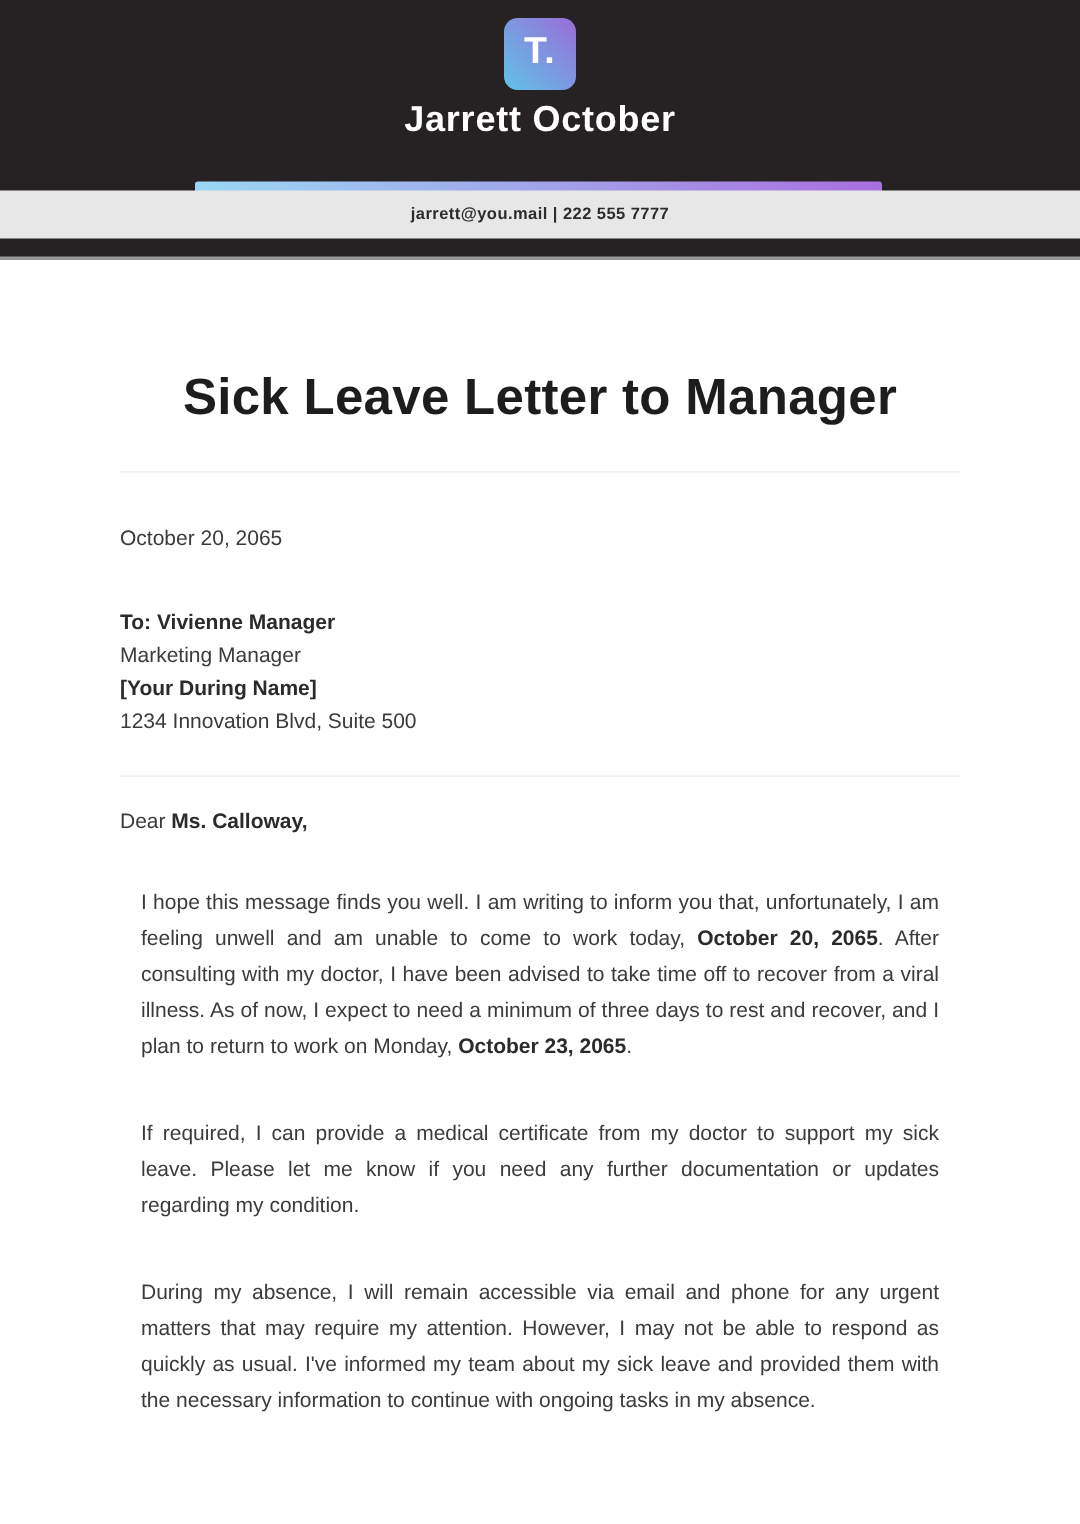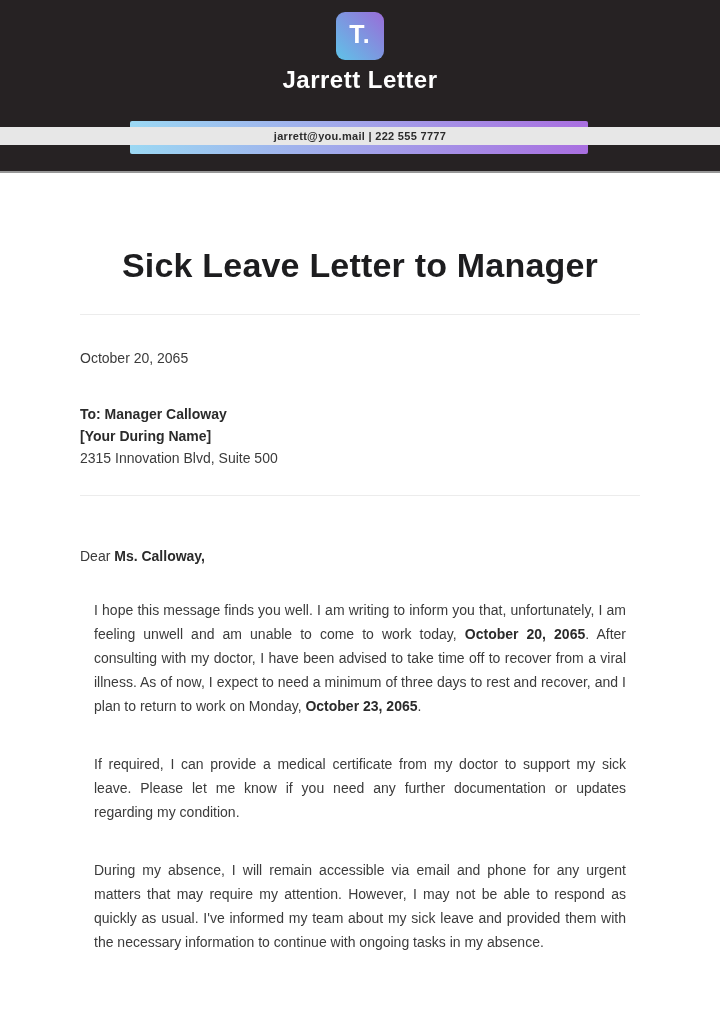--- a/index.html
+++ b/index.html
@@ -38,72 +38,73 @@
   .brand-name{
     position:absolute;top:66px;left:0;width:100%;text-align:center;
     color:#ffffff;font-size:24px;font-weight:bold;letter-spacing:.5px;
   }
   .contact-gradient{
     position:absolute;top:121px;left:130px;width:458px;height:33px;
     background:linear-gradient(90deg,var(--grad-start),var(--grad-end));
     border-radius:2px;
   }
   .contact-strip{
-    position:absolute;top:127px;left:0;width:100%;height:18px;
+    position:absolute;top:127px;left:0;width:100%;height:32px;
     background:var(--strip-bg);
     display:flex;align-items:center;justify-content:center;
   }
   .contact-text{
     font-size:11px;font-weight:600;color:#2c2c2c;letter-spacing:.3px;
   }
   
   .letter{padding:73px 80px 0;color:var(--body-text);}
   .title{
     margin:0;text-align:center;font-size:34px;font-weight:bold;
     color:var(--title-color);letter-spacing:.2px;
   }
   .divider{border:none;border-top:1px solid var(--divider);margin:29px 0 0;}
   .divider-2{margin-top:26px;}
   .date-line{margin-top:35px;font-size:14px;}
   .recipient{margin-top:37px;font-size:14px;line-height:22px;}
   .recipient .bold-line{font-weight:bold;color:#2b2b2b;}
-  .salutation{margin-top:52px;font-size:14px;}
+  .salutation{margin-top:21px;font-size:14px;}
   .salutation b{color:#2b2b2b;}
   .paragraphs p{
     margin:34px 14px 0;font-size:14px;line-height:24px;
     text-align:justify;color:var(--body-text);
   }
   .paragraphs p b{color:#2b2b2b;}
 </style>
 </head>
 <body>
 
 <div class="page">
 
   <div class="header">
     <div class="logo">
       <span class="logo-text">T.</span>
     </div>
-    <div class="brand-name">Jarrett Letter</div>
+    <div class="brand-name">Jarrett October</div>
     <div class="contact-gradient"></div>
     <div class="contact-strip">
       <span class="contact-text">jarrett@you.mail | 222 555 7777</span>
     </div>
   </div>
 
   <div class="letter">
     <h1 class="title">Sick Leave Letter to Manager</h1>
     <hr class="divider">
 
     <div class="date-line">October 20, 2065</div>
 
     <div class="recipient">
-      <div class="bold-line">To: Manager Calloway</div>
+      <div class="bold-line">To: Vivienne Manager</div>
+      <div>Marketing Manager</div>
       <div class="bold-line">[Your During Name]</div>
-      <div>2315 Innovation Blvd, Suite 500</div>
+      <div>1234 Innovation Blvd, Suite 500</div>
     </div>
 
     <hr class="divider divider-2">
 
     <div class="salutation"><span>Dear </span><b>Ms. Calloway,</b></div>
 
     <div class="paragraphs" id="paragraphs">
         <p><span>I hope this message finds you well. I am writing to inform you that, unfortunately, I am feeling unwell and am unable to come to work today, </span><b>October 20, 2065</b><span>. After consulting with my doctor, I have been advised to take time off to recover from a viral illness. As of now, I expect to need a minimum of three days to rest and recover, and I plan to return to work on Monday, </span><b>October 23, 2065</b><span>.</span></p>
         <p><span>If required, I can provide a medical certificate from my doctor to support my sick leave. Please let me know if you need any further documentation or updates regarding my condition.</span></p>
         <p><span>During my absence, I will remain accessible via email and phone for any urgent matters that may require my attention. However, I may not be able to respond as quickly as usual. I've informed my team about my sick leave and provided them with the necessary information to continue with ongoing tasks in my absence.</span></p>

